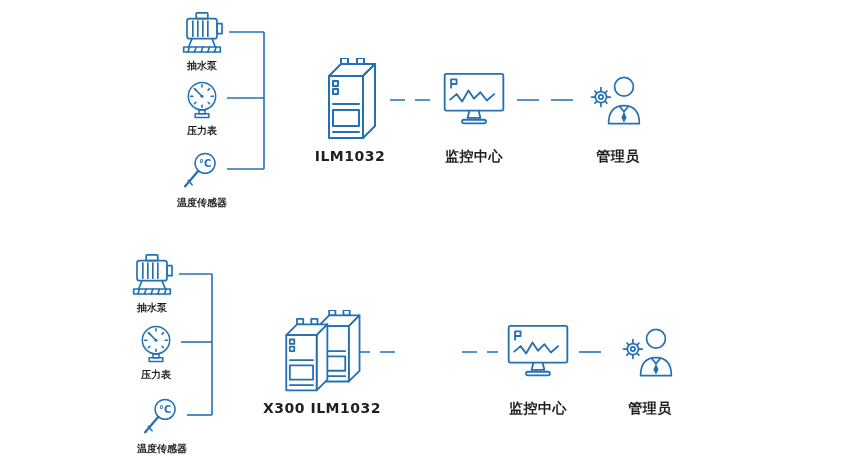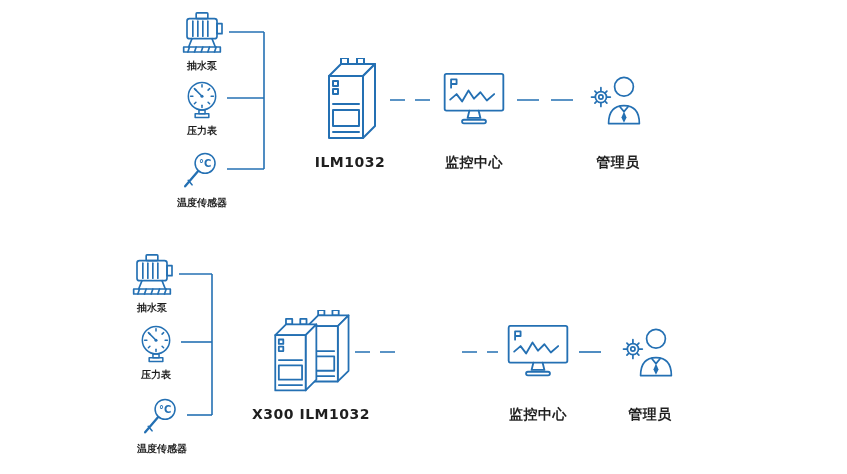--- a/index.html
+++ b/index.html
@@ -11,21 +11,21 @@
   }
   .overlay { position:absolute; left:0; top:0; width:847px; height:474px; pointer-events:none; }
   .overlay line { stroke:var(--line); stroke-width:1.6; }
   .overlay line.dash { stroke-dasharray:15 10; }
   .overlay line.dash-long { stroke-dasharray:22 12; }
   .node { position:absolute; display:flex; flex-direction:column; align-items:center; }
   .icon { display:flex; align-items:center; justify-content:center; color:var(--icon); }
   .icon svg { display:block; }
   .iconbox-84 { height:84px; display:flex; align-items:center; justify-content:center; }
   .lbl-s { font-size:10px; font-weight:600; color:var(--label); margin-top:5px; white-space:nowrap; }
-  .lbl-m { font-size:14px; font-weight:700; color:var(--label); margin-top:12px; white-space:nowrap; letter-spacing:0.5px; }
+  .lbl-m { font-size:14px; font-weight:700; color:var(--label); margin-top:6px; white-space:nowrap; letter-spacing:0.5px; }
   .hidden-defs { position:absolute; width:0; height:0; overflow:hidden; }
 </style>
 </head>
 <body>
 
 <svg class="hidden-defs" aria-hidden="true">
   <defs>
     <g id="gateway-shape" fill="none" stroke="currentColor" stroke-width="2" stroke-linecap="round" stroke-linejoin="round">
       <rect x="20" y="0" width="7" height="6" fill="#ffffff"></rect>
       <rect x="36" y="0" width="7" height="6" fill="#ffffff"></rect>
@@ -232,21 +232,21 @@
 
   <div class="node" style="left:126px; top:394px; width:72px;">
     <span class="icon">
         <svg width="46" height="43">
           <use href="#sym-thermo"></use>
         </svg>
       </span>
     <span class="lbl-s">温度传感器</span>
   </div>
 
-  <div class="node" style="left:257px; top:310px; width:108px;">
+  <div class="node" style="left:268px; top:310px; width:108px;">
     <span class="icon iconbox-84">
         <svg width="86" height="84">
           <use href="#sym-gateway2"></use>
         </svg>
       </span>
     <span class="lbl-m">X300 ILM1032</span>
   </div>
 
 
   <div class="node" style="left:498px; top:310px; width:80px;">

